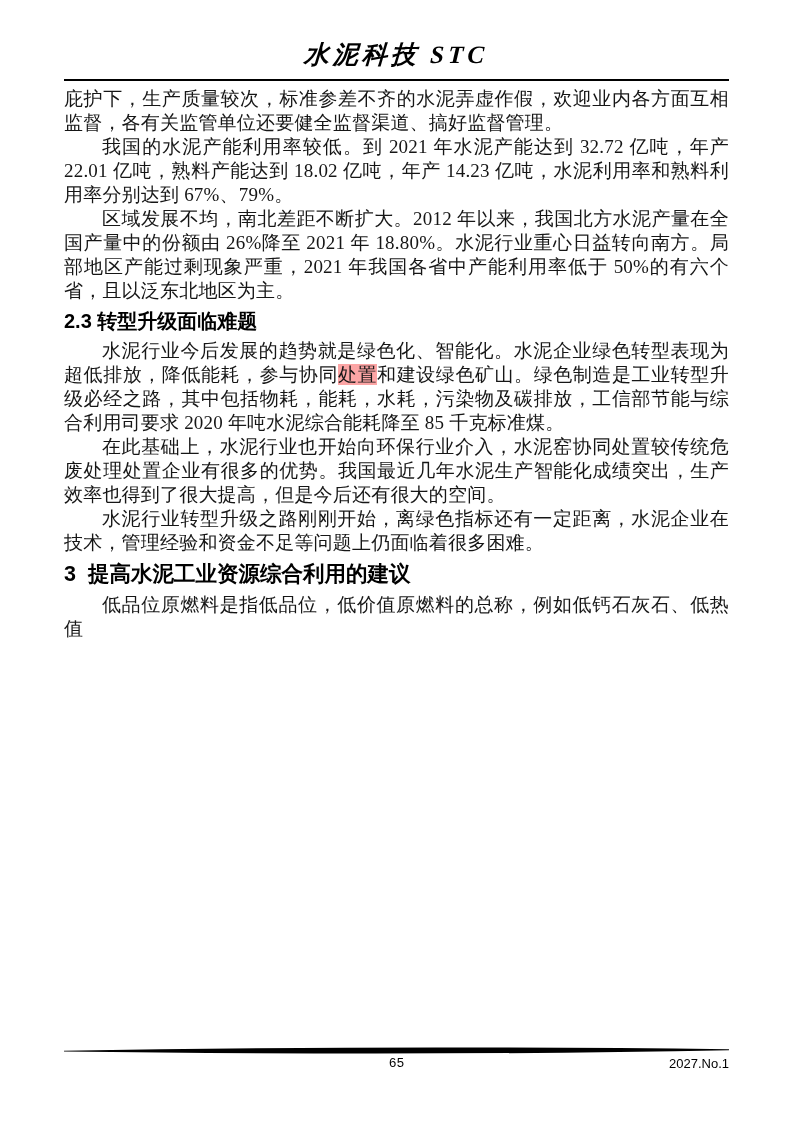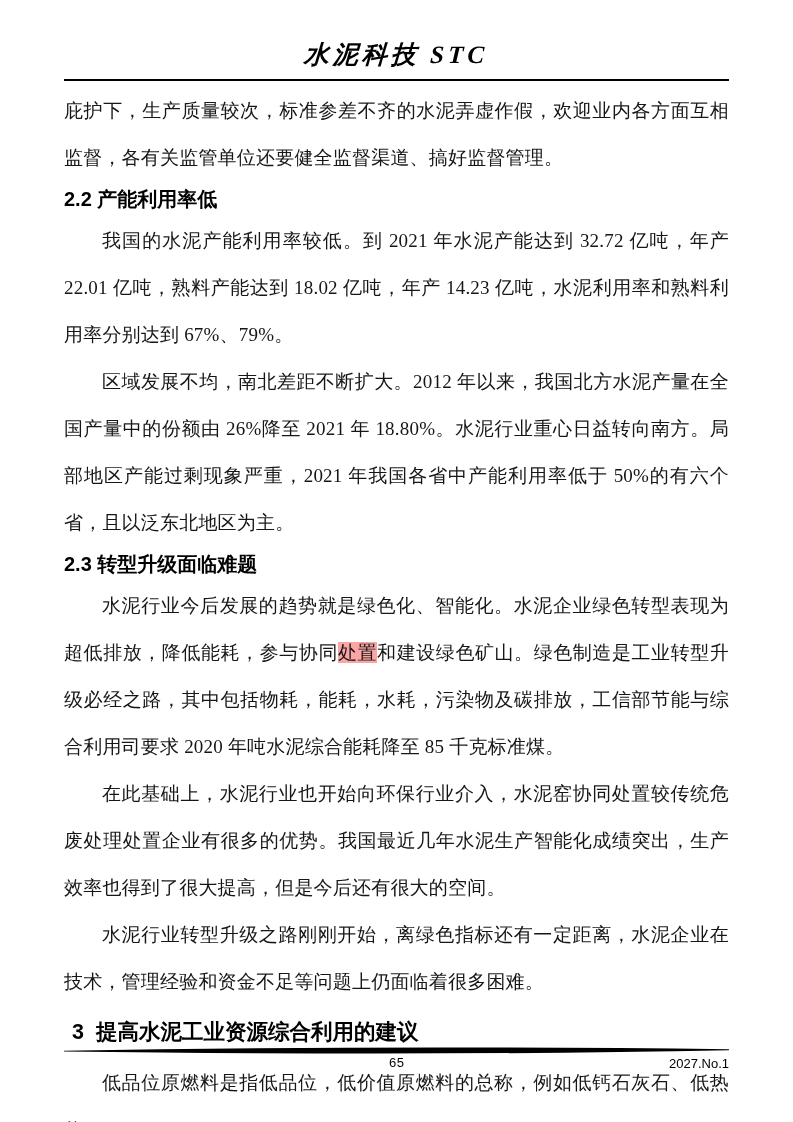--- a/index.html
+++ b/index.html
@@ -39,29 +39,29 @@
     margin:9px 0 0 0;
   }
   
   .content{
     margin-top:6px;
     text-align:justify;
   }
   .content p.para{
     margin:0;
     font-size:19px;
-    line-height:47px;
+    line-height:24px;
     text-indent:2em;
     letter-spacing:0.2px;
   }
   .content p.no-indent{
     text-indent:0;
   }
   .content h2.h1{
-    margin:8px;
+    margin:0;
     font-family:"Liberation Sans","DejaVu Sans",sans-serif;
     font-size:21.5px;
     font-weight:bold;
     line-height:38px;
     white-space:pre-wrap;
     color:#000;
   }
   .content h3.h2{
     margin:0;
     font-family:"Liberation Sans","DejaVu Sans",sans-serif;
@@ -112,21 +112,20 @@
 <div class="page">
   <div class="inner">
     <header class="journal-header">
       <span class="journal-title">水泥科技 STC</span>
       <hr class="header-rule">
     </header>
 
     <main class="content">
 
     <p class="para no-indent"><span>庇护下，生产质量较次，标准参差不齐的水泥弄虚作假，欢迎业内各方面互相监督，各有关监管单位还要健全监督渠道、搞好监督管理。</span></p>
-        <h3 class="h2">2.2 产能利用率低</h3>
         <p class="para"><span>我国的水泥产能利用率较低。到 2021 年水泥产能达到 32.72 亿吨，年产 22.01 亿吨，熟料产能达到 18.02 亿吨，年产 14.23 亿吨，水泥利用率和熟料利用率分别达到 67%、79%。</span></p>
         <p class="para"><span>区域发展不均，南北差距不断扩大。2012 年以来，我国北方水泥产量在全国产量中的份额由 26%降至 2021 年 18.80%。水泥行业重心日益转向南方。局部地区产能过剩现象严重，2021 年我国各省中产能利用率低于 50%的有六个省，且以泛东北地区为主。</span></p>
         <h3 class="h2">2.3 转型升级面临难题</h3>
         <p class="para"><span>水泥行业今后发展的趋势就是绿色化、智能化。水泥企业绿色转型表现为超低排放，降低能耗，参与协同</span><span class="hl">处置</span><span>和建设绿色矿山。绿色制造是工业转型升级必经之路，其中包括物耗，能耗，水耗，污染物及碳排放，工信部节能与综合利用司要求 2020 年吨水泥综合能耗降至 85 千克标准煤。</span></p>
         <p class="para"><span>在此基础上，水泥行业也开始向环保行业介入，水泥窑协同处置较传统危废处理处置企业有很多的优势。我国最近几年水泥生产智能化成绩突出，生产效率也得到了很大提高，但是今后还有很大的空间。</span></p>
         <p class="para"><span>水泥行业转型升级之路刚刚开始，离绿色指标还有一定距离，水泥企业在技术，管理经验和资金不足等问题上仍面临着很多困难。</span></p>
         <h2 class="h1">3  提高水泥工业资源综合利用的建议</h2>
         <p class="para"><span>低品位原燃料是指低品位，低价值原燃料的总称，例如低钙石灰石、低热值</span></p>
       </main>
   </div>

